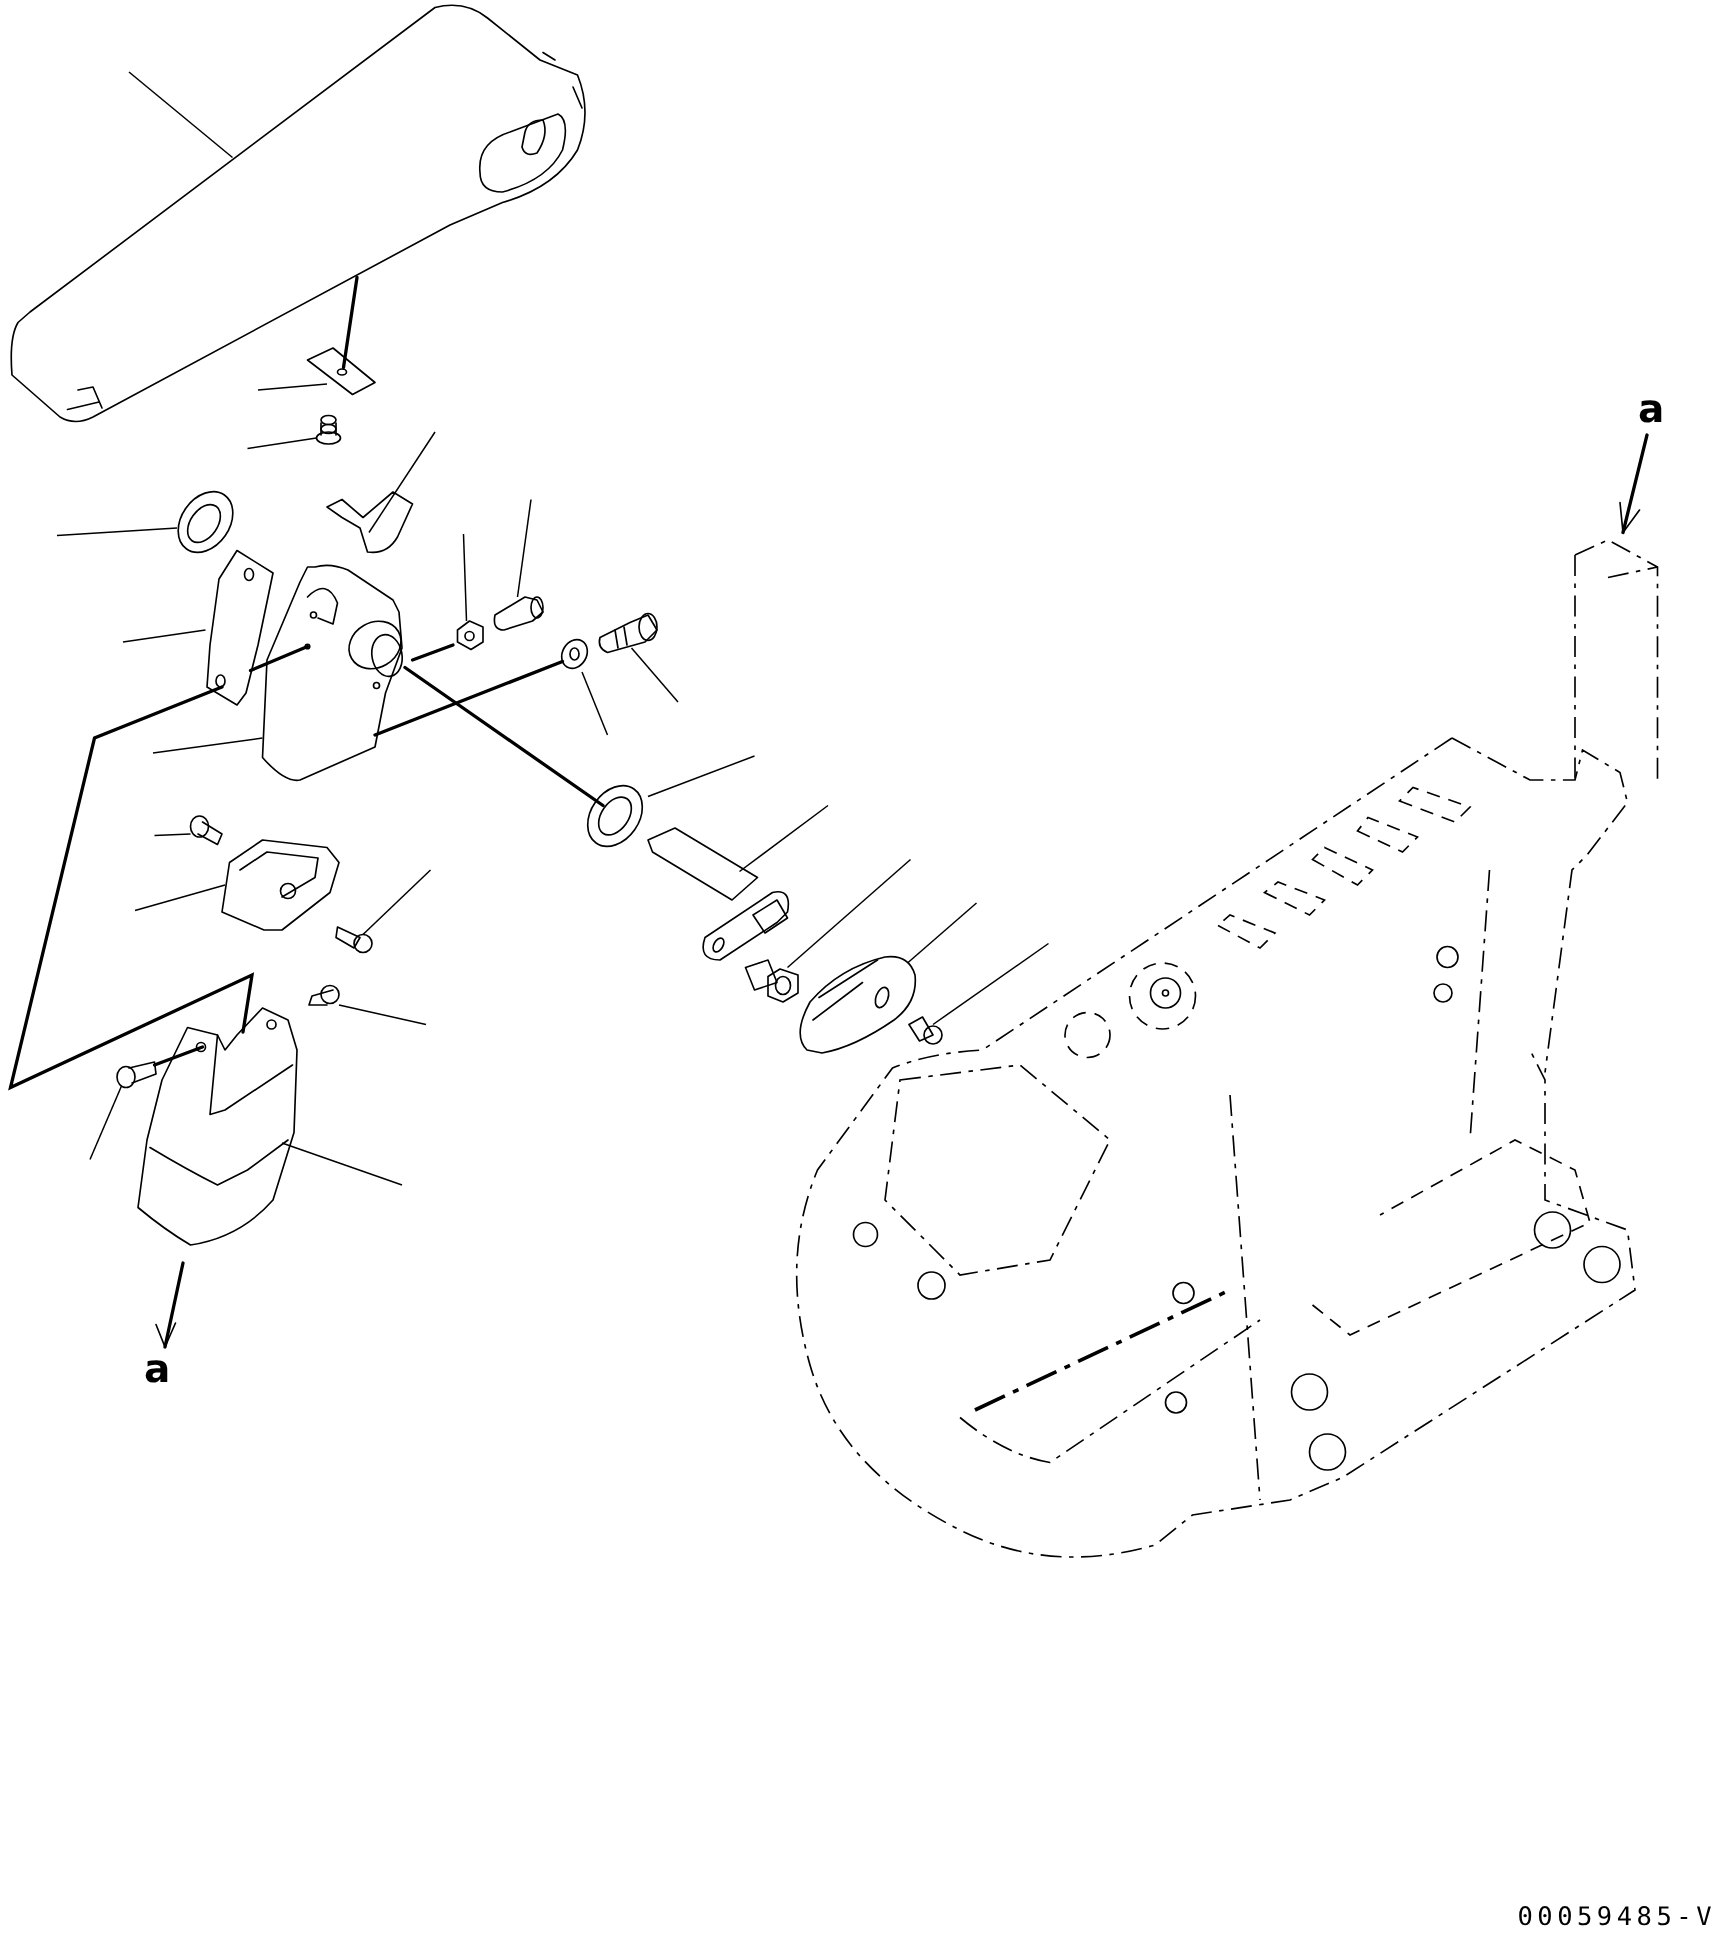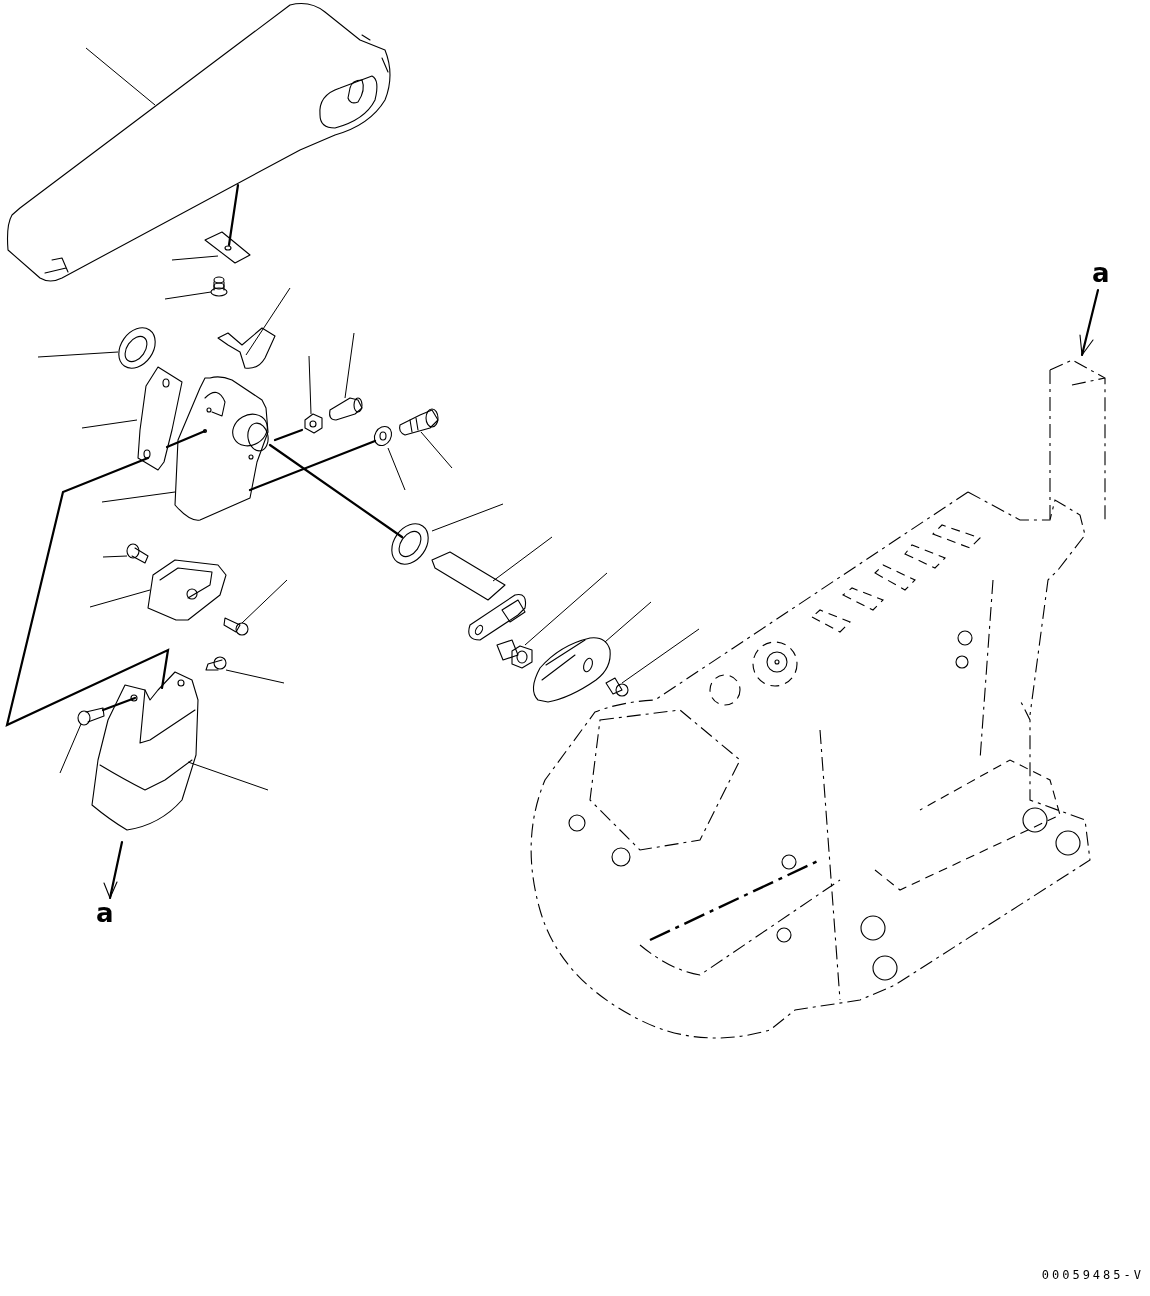--- a/index.html
+++ b/index.html
@@ -7,21 +7,21 @@
   #diagram { position:absolute; left:0; top:0; width:1150px; height:1296px; }
   svg .ln { fill:none; stroke:#000; stroke-width:1.1; stroke-linejoin:round; stroke-linecap:round; }
   svg .thk { fill:none; stroke:#000; stroke-width:2.2; stroke-linecap:round; }
   svg .lead { fill:none; stroke:#000; stroke-width:1; }
   svg .dash { fill:none; stroke:#000; stroke-width:1.1; stroke-dasharray:14 5 3 5; }
   svg .dash2 { fill:none; stroke:#000; stroke-width:1.1; stroke-dasharray:9 6; }
   svg .bold-d { fill:none; stroke:#000; stroke-width:2.4; stroke-dasharray:22 6 4 6; }
   .label { position:absolute; font-family:"DejaVu Sans", sans-serif; font-weight:bold; color:#000; }
   #ref-a-top { left:1092px; top:258px; font-size:26px; }
   #ref-a-bottom { left:96px; top:898px; font-size:26px; }
-  #drawing-number { position:absolute; right:6px; top:1268px; font-family:"DejaVu Sans Mono", monospace; font-size:12px; letter-spacing:3px; color:#000; }
+  #drawing-number { position:absolute; right:6px; top:1268px; font-family:"DejaVu Sans Mono", monospace; font-size:17px; letter-spacing:3px; color:#000; }
 </style>
 </head>
 <body>
 
 <div id="diagram">
 <svg width="1150" height="1296" viewBox="0 0 1150 1296" xmlns="http://www.w3.org/2000/svg">
 
   <g>
     <path class="ln" d="M12,215 Q6,225 8,250 L40,278 Q50,284 62,278 L300,150 L335,135 Q370,125 385,100 Q395,75 385,50 L360,40 L325,12 Q310,0 290,5 L20,208 Z"></path>
     <path class="ln" d="M320,115 Q318,95 340,88 L372,76 Q380,80 375,100 Q365,120 335,128 Q320,128 320,115 Z"></path>

